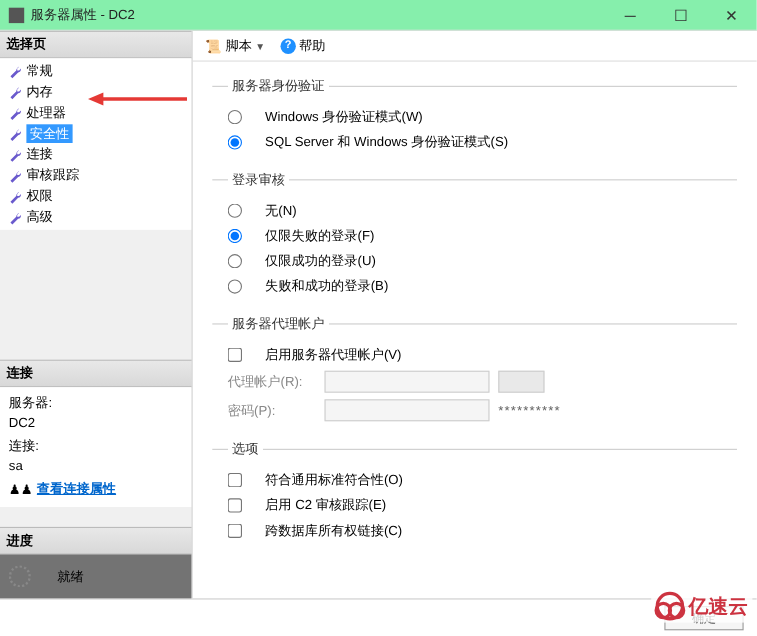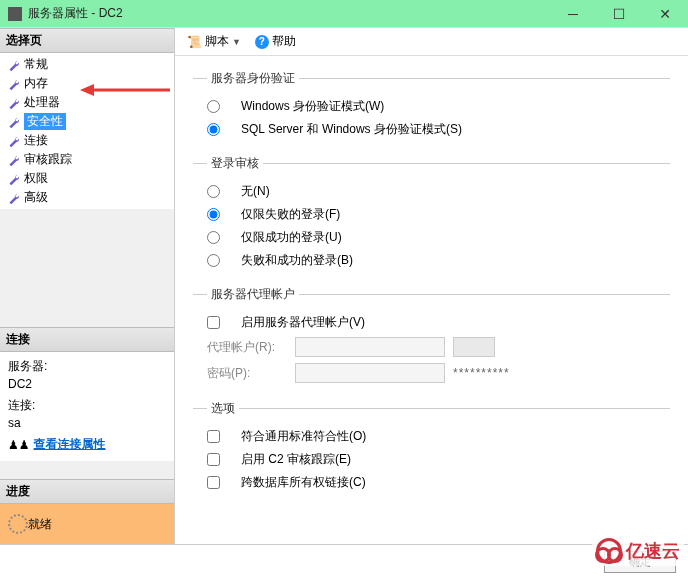--- a/index.html
+++ b/index.html
@@ -15,21 +15,21 @@
 .nav-list { background: #fff; flex: 0 0 auto; padding: 2px 0; }
 .nav-item { display: flex; align-items: center; padding: 1px 6px; cursor: pointer; }
 .nav-item.selected .nav-label { background: #3399ff; color: #fff; padding: 0 3px; }
 .wrench { width: 14px; height: 14px; margin-right: 4px; display: inline-block; }
 .wrench svg { width: 14px; height: 14px; }
 .spacer { flex: 1; background: #f0f0f0; }
 .conn-block { background: #fff; padding: 6px 8px; font-size: 12px; }
 .conn-block .row { margin-bottom: 2px; }
 .conn-link { color: #0066cc; text-decoration: underline; cursor: pointer; font-weight: bold; }
 .conn-link-row { display: flex; align-items: center; gap: 4px; }
-.progress-block { background: #fdba74; padding: 10px 8px; display: flex; align-items: center; gap: 0; }
+.progress-block { background: #737373; padding: 10px 8px; display: flex; align-items: center; gap: 24px; }
 .spinner { width: 20px; height: 20px; border: 2px dotted #888; border-radius: 50%; }
 .content { flex: 1; display: flex; flex-direction: column; }
 .toolbar { height: 28px; border-bottom: 1px solid #ddd; display: flex; align-items: center; padding: 0 8px; gap: 6px; }
 .tb-btn { display: flex; align-items: center; gap: 3px; padding: 2px 4px; cursor: pointer; }
 .tb-drop { font-size: 9px; color: #555; }
 .help-icon { width: 14px; height: 14px; border-radius: 50%; background: #1e90ff; color: #fff; font-size: 10px; display: flex; align-items: center; justify-content: center; font-weight: bold; }
 .form-area { flex: 1; padding: 14px 18px 8px 18px; overflow: auto; position: relative; }
 fieldset { border: 1px solid #ccc; border-left: none; border-right: none; border-bottom: none; margin-bottom: 10px; padding: 8px 0 4px 14px; }
 legend { padding: 0 4px; color: #333; font-size: 12px; }
 .radio-row, .check-row { display: flex; align-items: center; gap: 21px; padding: 3px 0; }

